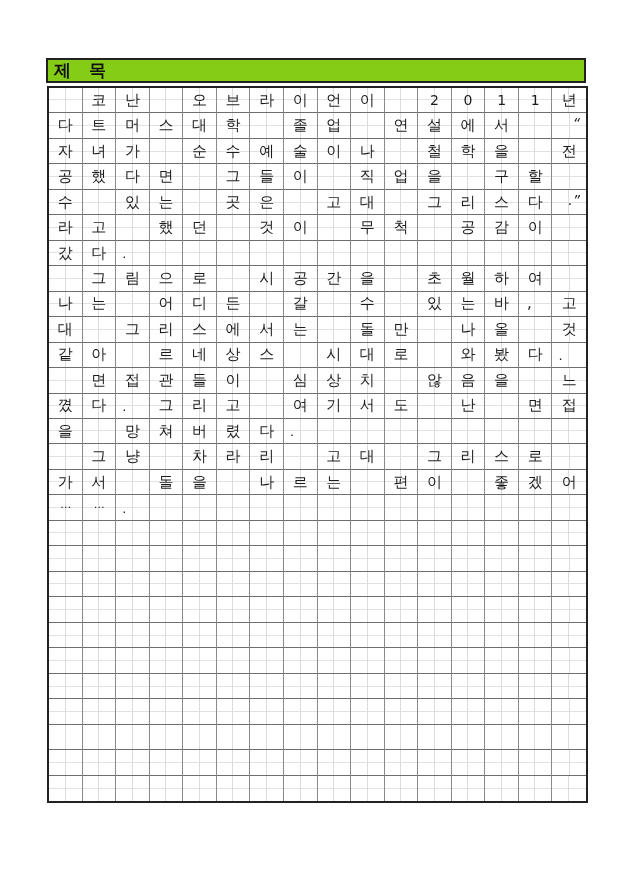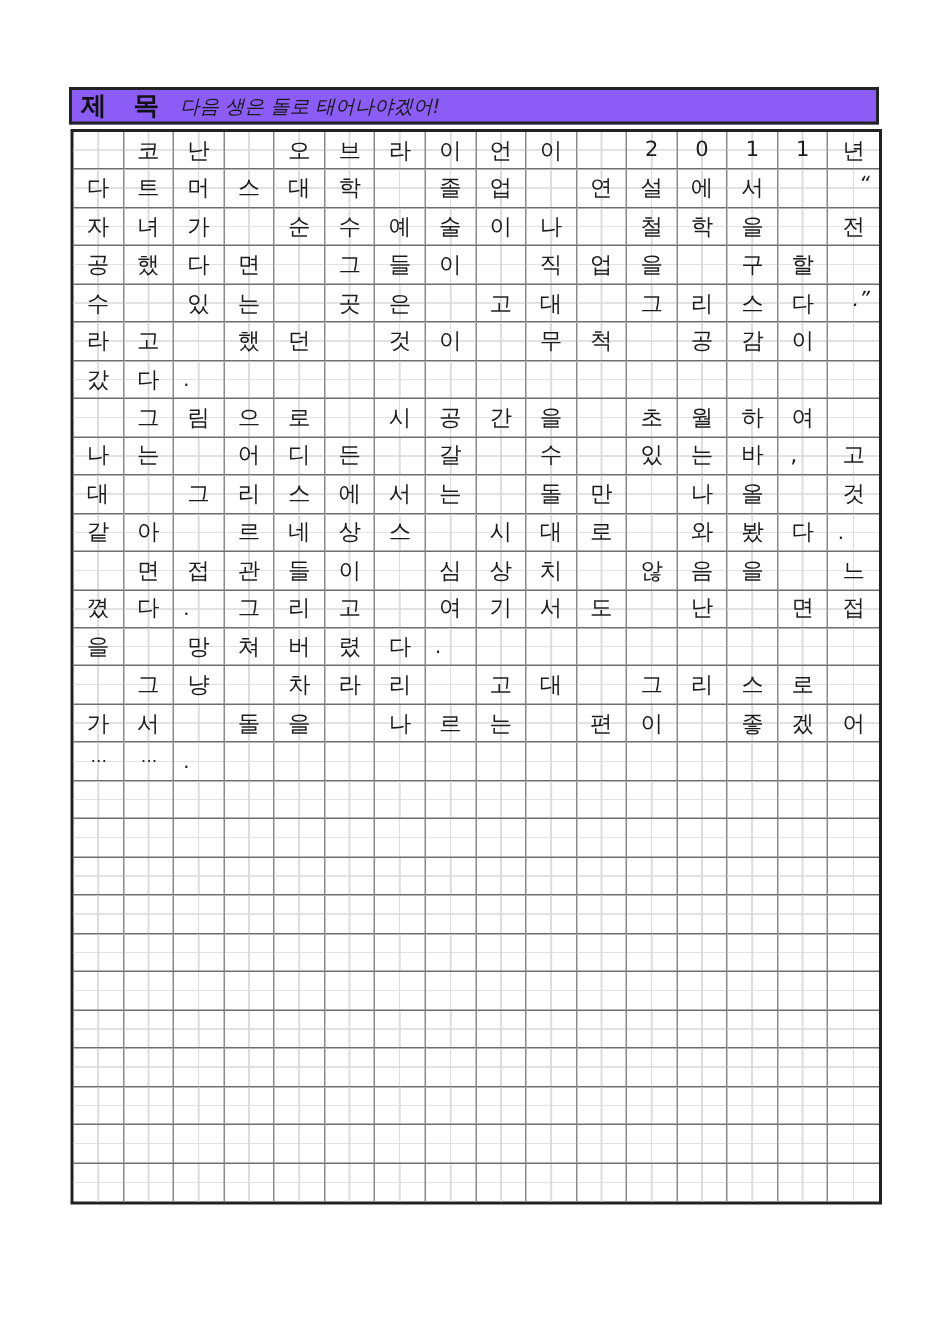--- a/index.html
+++ b/index.html
@@ -8,21 +8,21 @@
       background: #ffffff;
       position: relative;
       overflow: hidden;
       font-family: "DejaVu Sans", sans-serif;
     }
     .title-box {
       position: absolute;
       left: 46px; top: 58px;
       width: 536px; height: 21px;
       border: 2px solid #222;
-      background: #8b5cf6;
+      background: #84cc16;
       display: flex; align-items: center;
       box-sizing: content-box;
     }
     .title-label {
       font-family: "DejaVu Sans", sans-serif;
       font-weight: bold;
       font-size: 17px;
       letter-spacing: 6px;
       color: #111;
       margin-left: 6px;
@@ -63,21 +63,20 @@
     .cell.quote { justify-content: flex-end; align-items: flex-start; padding: 2px 6px 0 0; font-size: 14px; font-style: italic; }
     .cell.ellipsis { align-items: flex-start; padding-top: 3px; font-size: 11px; letter-spacing: -1px; }
     .cell.comma { justify-content: flex-start; align-items: flex-end; padding: 0 0 4px 8px; }
     .cell.digit { font-size: 14px; }
   </style>
 </head>
 <body>
 
 <div class="title-box">
   <span class="title-label">제 목</span>
-  <span class="title-text">다음 생은 돌로 태어나야겠어!</span>
 </div>
 
 <div class="grid" id="manuscript-grid">
     <div class="cell"></div>
     <div class="cell">코</div>
     <div class="cell">난</div>
     <div class="cell"></div>
     <div class="cell">오</div>
     <div class="cell">브</div>
     <div class="cell">라</div>

